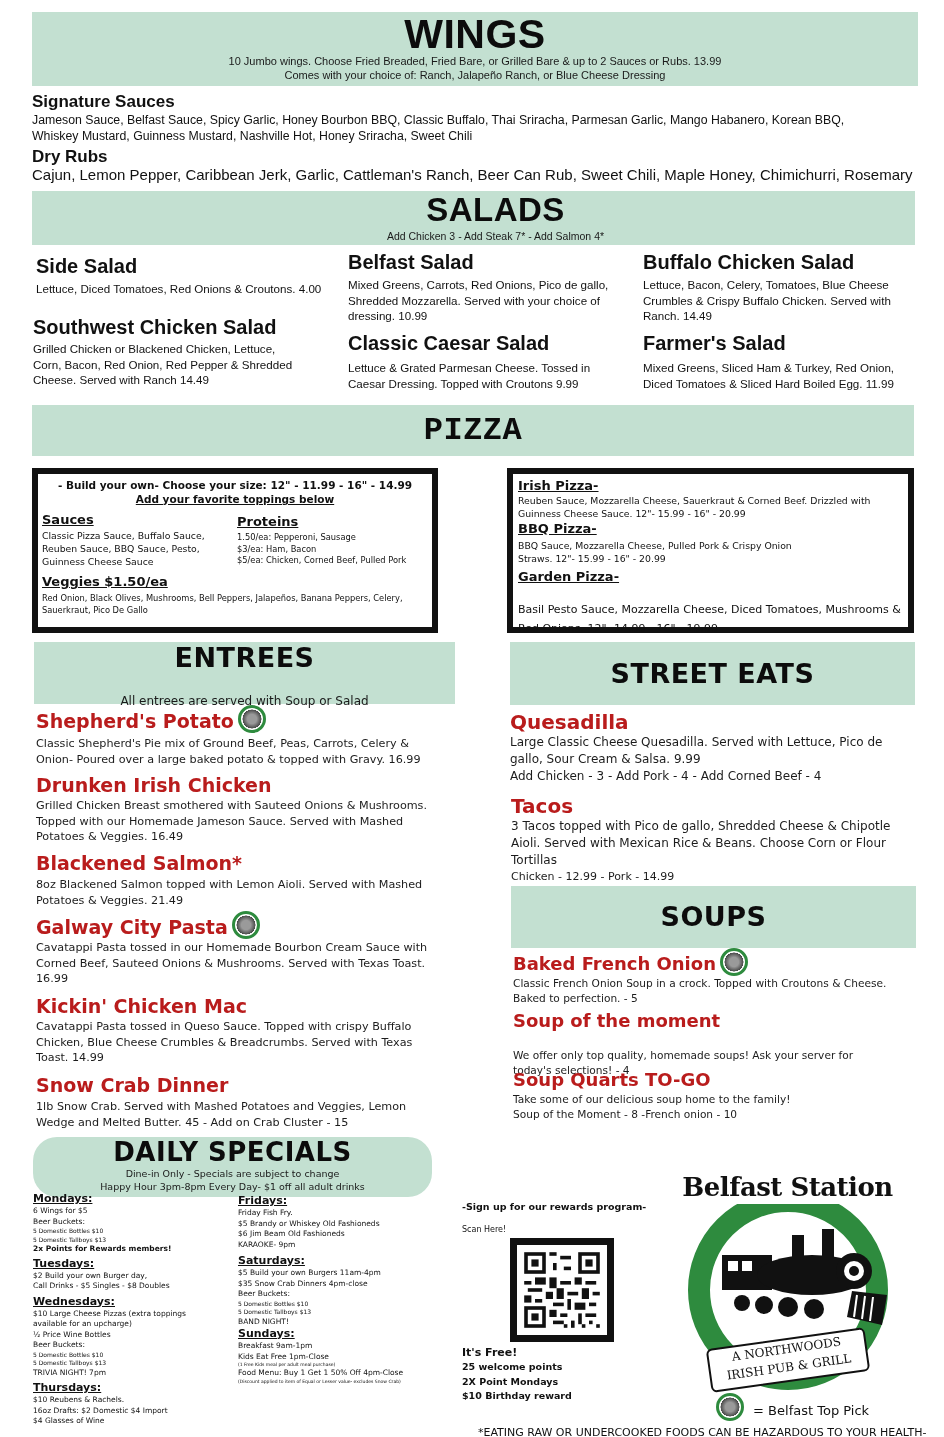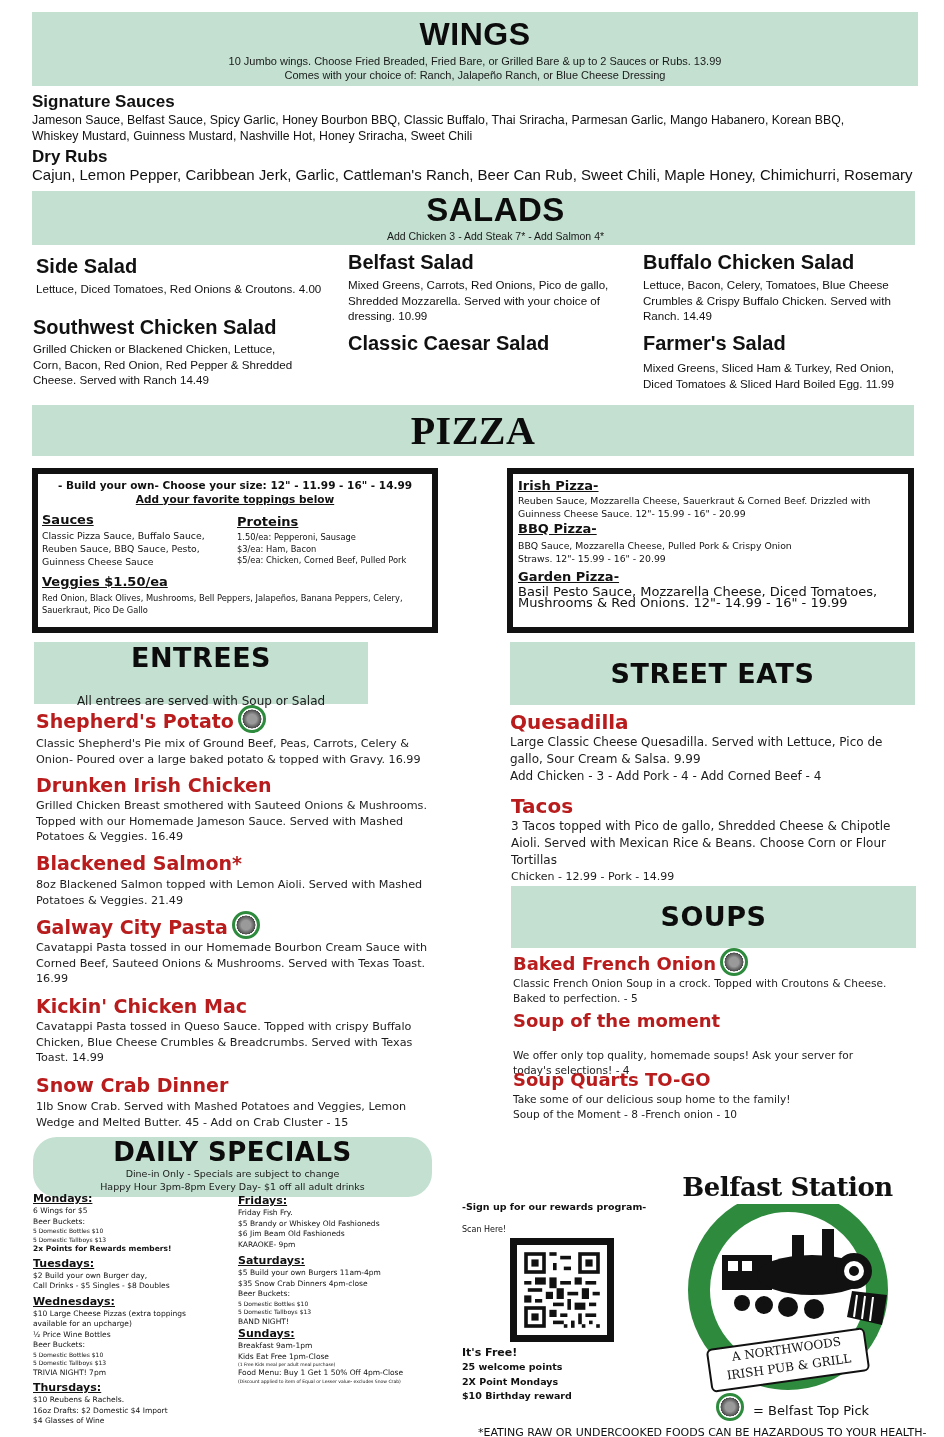--- a/index.html
+++ b/index.html
@@ -22,21 +22,21 @@
   .pick { display: inline-block; width: 28px; height: 28px; border-radius: 50%; border: 3px solid #2e8b3e; background: radial-gradient(circle, #9a9a9a 30%, #4a4a4a 60%, #fff 62%); vertical-align: middle; margin-left: 4px; position: relative; top: -3px; }
   .day-h { font-weight: bold; font-size: 11px; text-decoration: underline; line-height: 14px; }
   .day-t { font-size: 7.5px; line-height: 10.5px; }
   .day-tiny { font-size: 6px; line-height: 8.5px; }
   .day-xt { font-size: 4.5px; line-height: 6px; }
 </style>
 </head>
 <body>
 
 <div class="banner" style="left:32px;top:12px;width:886px;height:74px;">
-  <h1 class="cond" style="font-size:32px;line-height:40px;margin-top:2px;font-family:'Liberation Sans',sans-serif;">WINGS</h1>
+  <h1 class="cond" style="font-size:41px;line-height:40px;margin-top:2px;font-family:'Liberation Sans',sans-serif;">WINGS</h1>
   <div class="sub cond" style="font-size:11px;">10 Jumbo wings. Choose Fried Breaded, Fried Bare, or Grilled Bare &amp; up to 2 Sauces or Rubs. 13.99</div>
   <div class="sub cond" style="font-size:11px;">Comes with your choice of: Ranch, Jalapeño Ranch, or Blue Cheese Dressing</div>
 </div>
 
 <div class="abs wing-h" style="left:32px;top:92px;">Signature Sauces</div>
 <div class="abs wing-t" style="left:32px;top:112px;white-space:nowrap;font-size:12.3px;">Jameson Sauce, Belfast Sauce, Spicy Garlic, Honey Bourbon BBQ, Classic Buffalo, Thai Sriracha, Parmesan Garlic, Mango Habanero, Korean BBQ,</div>
 <div class="abs wing-t" style="left:32px;top:128px;white-space:nowrap;font-size:12.3px;">Whiskey Mustard, Guinness Mustard, Nashville Hot, Honey Sriracha, Sweet Chili</div>
 <div class="abs wing-h" style="left:32px;top:147px;">Dry Rubs</div>
 <div class="abs wing-t" style="left:32px;top:166px;white-space:nowrap;font-size:15px;">Cajun, Lemon Pepper, Caribbean Jerk, Garlic, Cattleman's Ranch, Beer Can Rub, Sweet Chili, Maple Honey, Chimichurri, Rosemary</div>
 
@@ -52,32 +52,33 @@
 <div class="abs" style="left:33px;top:315px;width:270px;">
   <div class="sal-h">Southwest Chicken Salad</div>
   <div class="sal-d" style="margin-top:2px;">Grilled Chicken or Blackened Chicken, Lettuce, Corn, Bacon, Red Onion, Red Pepper &amp; Shredded Cheese. Served with Ranch 14.49</div>
 </div>
 <div class="abs" style="left:348px;top:250px;width:280px;">
   <div class="sal-h">Belfast Salad</div>
   <div class="sal-d" style="margin-top:3px;">Mixed Greens, Carrots, Red Onions, Pico de gallo, Shredded Mozzarella. Served with your choice of dressing. 10.99</div>
 </div>
 <div class="abs" style="left:348px;top:331px;width:280px;">
   <div class="sal-h">Classic Caesar Salad</div>
+  <div class="sal-d" style="margin-top:5px;">Lettuce &amp; Grated Parmesan Cheese. Tossed in Caesar Dressing. Topped with Croutons 9.99</div>
 </div>
 <div class="abs" style="left:643px;top:250px;width:275px;">
   <div class="sal-h">Buffalo Chicken Salad</div>
   <div class="sal-d" style="margin-top:3px;">Lettuce, Bacon, Celery, Tomatoes, Blue Cheese Crumbles &amp; Crispy Buffalo Chicken.  Served with Ranch. 14.49</div>
 </div>
 <div class="abs" style="left:643px;top:331px;width:275px;">
   <div class="sal-h">Farmer's Salad</div>
   <div class="sal-d" style="margin-top:5px;">Mixed Greens, Sliced Ham &amp; Turkey, Red Onion, Diced Tomatoes  &amp; Sliced Hard Boiled Egg. 11.99</div>
 </div>
 
 <div class="banner" style="left:32px;top:405px;width:882px;height:51px;">
-  <h1 style="font-size:40px;line-height:51px;font-family:Liberation Serif, serif;">PIZZA</h1>
+  <h1 style="font-size:32px;line-height:51px;font-family:Liberation Mono, monospace;">PIZZA</h1>
 </div>
 
 <div class="box" style="left:32px;top:468px;width:406px;height:165px;padding:4px 6px;">
   <div style="text-align:center;font-weight:bold;font-size:10.5px;line-height:14px;">- Build your own- Choose your size: 12" -  11.99 - 16" -  14.99</div>
   <div style="text-align:center;font-weight:bold;font-size:10.5px;line-height:14px;text-decoration:underline;">Add your favorite toppings below</div>
   <div class="abs" style="left:4px;top:38px;width:185px;">
     <div class="u-h">Sauces</div>
     <div style="font-size:9.3px;line-height:13px;margin-top:2px;">Classic Pizza Sauce, Buffalo Sauce, Reuben Sauce, BBQ Sauce, Pesto, Guinness Cheese Sauce</div>
   </div>
   <div class="abs" style="left:199px;top:40px;width:200px;">
@@ -96,25 +97,25 @@
   <div>
     <div class="u-h">Irish Pizza-</div>
     <div style="font-size:9.3px;line-height:13px;margin-top:1px;">Reuben Sauce, Mozzarella Cheese, Sauerkraut &amp; Corned Beef. Drizzled with Guinness Cheese Sauce. 12"- 15.99 - 16" - 20.99</div>
   </div>
   <div style="margin-top:1px;">
     <div class="u-h">BBQ Pizza-</div>
     <div style="font-size:9.3px;line-height:13px;margin-top:3px;width:300px;">BBQ Sauce, Mozzarella Cheese, Pulled Pork &amp; Crispy Onion Straws. 12"- 15.99 - 16" - 20.99</div>
   </div>
   <div style="margin-top:4px;">
     <div class="u-h">Garden Pizza-</div>
-    <div style="font-size:13px;line-height:11px;margin-top:2px;">Basil  Pesto Sauce, Mozzarella Cheese, Diced Tomatoes, Mushrooms &amp; Red Onions. 12"- 14.99 - 16" - 19.99</div>
-  </div>
-</div>
-
-<div class="banner" style="left:34px;top:642px;width:334px;height:62px;">
+    <div style="font-size:11px;line-height:19px;margin-top:16px;">Basil  Pesto Sauce, Mozzarella Cheese, Diced Tomatoes, Mushrooms &amp; Red Onions. 12"- 14.99 - 16" - 19.99</div>
+  </div>
+</div>
+
+<div class="banner" style="left:34px;top:642px;width:421px;height:62px;">
   <h1 style="font-size:27px;line-height:32px;margin-top:0px;">ENTREES</h1>
   <div class="sub" style="font-size:12px;margin-top:20px;">All entrees are served with Soup or Salad</div>
 </div>
 
 <div class="abs" style="left:36px;top:708px;width:400px;">
   <div class="h-item"><span>Shepherd's Potato</span><span class="pick"></span></div>
   <div class="desc" style="margin-top:0px;">Classic Shepherd's Pie mix of Ground Beef, Peas, Carrots, Celery &amp; Onion- Poured over a large baked potato &amp; topped with Gravy. 16.99</div>
 </div>
 <div class="abs" style="left:36px;top:774px;width:400px;">
   <div class="h-item">Drunken Irish Chicken</div>

